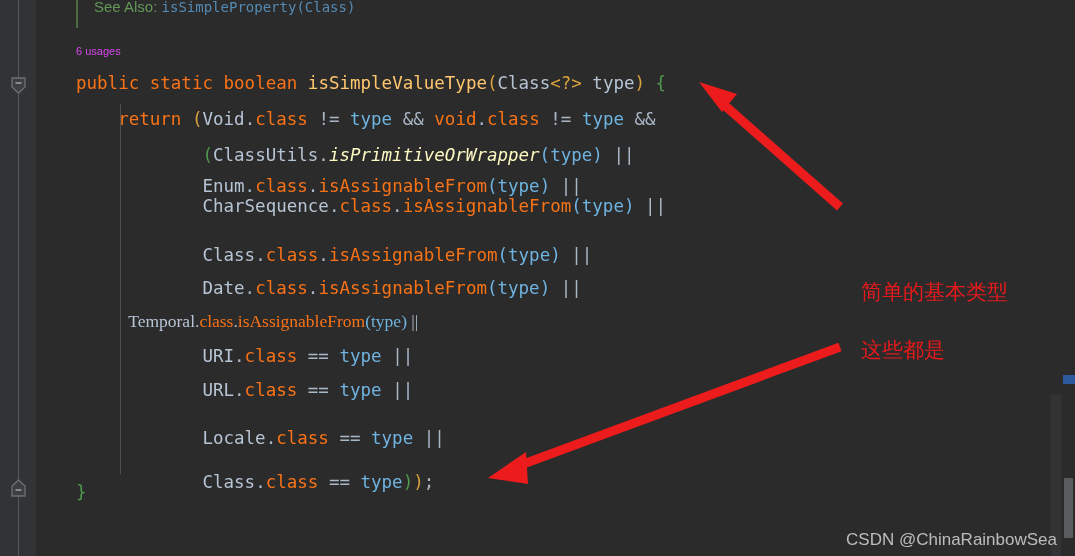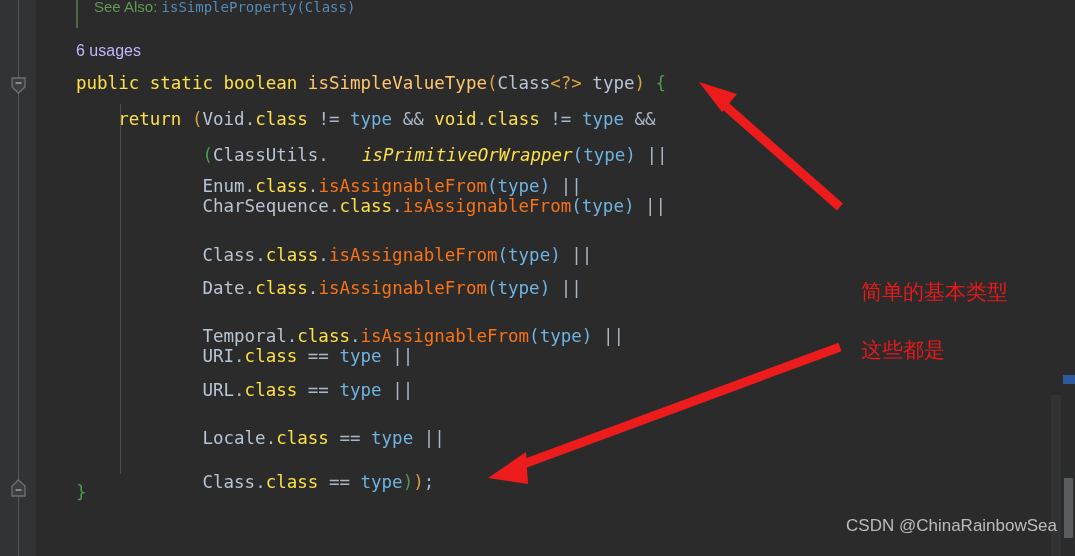--- a/index.html
+++ b/index.html
@@ -82,29 +82,29 @@
     font-family: "DejaVu Sans Mono", monospace;
     color: #a9b7c6;
   }
   .line.doc {
     font-size: 15px;
     line-height: 26px;
     height: 26px;
   }
   .line.usages {
     font-family: "Liberation Sans", sans-serif;
-    font-size: 16px;
-    color: #c4b5fd;
-  }
-
-  
-  .kw      { color: #fde047; }
+    font-size: 11px;
+    color: #d946ef;
+  }
+
+  
+  .kw      { color: #f97316; }
   .param   { color: #6fb3e0; }
   .method  { color: #f97316; }
-  .static  { color: #fde047; font-style: italic; margin-left: 33px; }
+  .static  { color: #fef9c3; font-style: italic; }
   .op      { color: #a9b7c6; }
   .pgold   { color: #d8a33c; }
   .pgreen  { color: #4e9a4e; }
   .docgreen{ color: #629755; font-family: "Liberation Sans", sans-serif; }
   .doclink { color: #548bb5; font-family: "DejaVu Sans Mono", monospace; font-size: 14px; margin-top: 32px;}
   .funcname{ color: #ffc66d; }
   .classty { color: #b6c4d4; }
   .gen     { color: #d8a33c; }
 
   
@@ -121,21 +121,21 @@
     position: absolute;
     left: 0; top: 0;
     width: 1075px; height: 556px;
     pointer-events: none;
   }
 
   
   .watermark {
     position: absolute;
     right: 18px;
-    bottom: 20px;
+    bottom: 6px;
     color: #c8c8c8;
     font-family: "Liberation Sans", sans-serif;
     font-size: 17px;
     opacity: 0.92;
   }
 
   
   .scroll-track {
     position: absolute;
     right: 0; top: 0;
@@ -179,21 +179,21 @@
     <div class="code" id="code-host">
         <div class="line doc" style="left: 58px; top: -6px;"><span class="docgreen">See Also: </span><span class="doclink">isSimpleProperty(Class)</span></div>
         <div class="line usages" style="left: 40px; top: 36px;">6 usages</div>
         <div class="line" style="left: 40px; top: 68px;"><span class="kw">public</span><span class="op"> </span><span class="kw">static</span><span class="op"> </span><span class="kw">boolean</span><span class="op"> </span><span class="funcname">isSimpleValueType</span><span class="pgold">(</span><span class="classty">Class</span><span class="gen">&lt;?&gt;</span><span class="classty"> type</span><span class="pgold">)</span><span class="op"> </span><span class="pgreen">{</span></div>
         <div class="line" style="left: 40px; top: 104px;"><span class="op">    </span><span class="kw">return</span><span class="op"> </span><span class="pgold">(</span><span class="classty">Void</span><span class="op">.</span><span class="kw">class</span><span class="op"> != </span><span class="param">type</span><span class="op"> &amp;&amp; </span><span class="kw">void</span><span class="op">.</span><span class="kw">class</span><span class="op"> != </span><span class="param">type</span><span class="op"> &amp;&amp;</span></div>
         <div class="line" style="left: 40px; top: 140px;"><span class="op">            </span><span class="pgreen">(</span><span class="classty">ClassUtils</span><span class="op">.</span><span class="static">isPrimitiveOrWrapper</span><span class="param">(</span><span class="param">type</span><span class="param">)</span><span class="op"> ||</span></div>
         <div class="line" style="left: 40px; top: 171px;"><span class="op">            </span><span class="classty">Enum</span><span class="op">.</span><span class="kw">class</span><span class="op">.</span><span class="method">isAssignableFrom</span><span class="param">(</span><span class="param">type</span><span class="param">)</span><span class="op"> ||</span></div>
         <div class="line" style="left: 40px; top: 191px;"><span class="op">            </span><span class="classty">CharSequence</span><span class="op">.</span><span class="kw">class</span><span class="op">.</span><span class="method">isAssignableFrom</span><span class="param">(</span><span class="param">type</span><span class="param">)</span><span class="op"> ||</span></div>
         <div class="line" style="left: 40px; top: 240px;"><span class="op">            </span><span class="classty">Class</span><span class="op">.</span><span class="kw">class</span><span class="op">.</span><span class="method">isAssignableFrom</span><span class="param">(</span><span class="param">type</span><span class="param">)</span><span class="op"> ||</span></div>
         <div class="line" style="left: 40px; top: 273px;"><span class="op">            </span><span class="classty">Date</span><span class="op">.</span><span class="kw">class</span><span class="op">.</span><span class="method">isAssignableFrom</span><span class="param">(</span><span class="param">type</span><span class="param">)</span><span class="op"> ||</span></div>
-        <div class="line" style="left: 40px; top: 321px;"><span class="op">            </span><span class="classty">Temporal</span><span class="op">.</span><span class="kw">class</span><span class="op">.</span><span class="method">isAssignableFrom</span><span class="param">(</span><span class="param">type</span><span class="param">)</span><span class="op"> ||</span></div>
+        <div class="line" style="left: 40px; top: 306px; font-family: Liberation Serif, serif;"><span class="op">            </span><span class="classty">Temporal</span><span class="op">.</span><span class="kw">class</span><span class="op">.</span><span class="method">isAssignableFrom</span><span class="param">(</span><span class="param">type</span><span class="param">)</span><span class="op"> ||</span></div>
         <div class="line" style="left: 40px; top: 341px;"><span class="op">            </span><span class="classty">URI</span><span class="op">.</span><span class="kw">class</span><span class="op"> == </span><span class="param">type</span><span class="op"> ||</span></div>
         <div class="line" style="left: 40px; top: 375px;"><span class="op">            </span><span class="classty">URL</span><span class="op">.</span><span class="kw">class</span><span class="op"> == </span><span class="param">type</span><span class="op"> ||</span></div>
         <div class="line" style="left: 40px; top: 384px; margin-top: 39px;"><span class="op">            </span><span class="classty">Locale</span><span class="op">.</span><span class="kw">class</span><span class="op"> == </span><span class="param">type</span><span class="op"> ||</span></div>
         <div class="line" style="left: 40px; top: 467px;"><span class="op">            </span><span class="classty">Class</span><span class="op">.</span><span class="kw">class</span><span class="op"> == </span><span class="param">type</span><span class="pgreen">)</span><span class="pgold">)</span><span class="op">;</span></div>
         <div class="line" style="left: 40px; top: 477px;"><span class="pgreen">}</span></div>
       </div>
   </div>
 
   <div class="gutter">
     <div class="gutter-line"></div>

